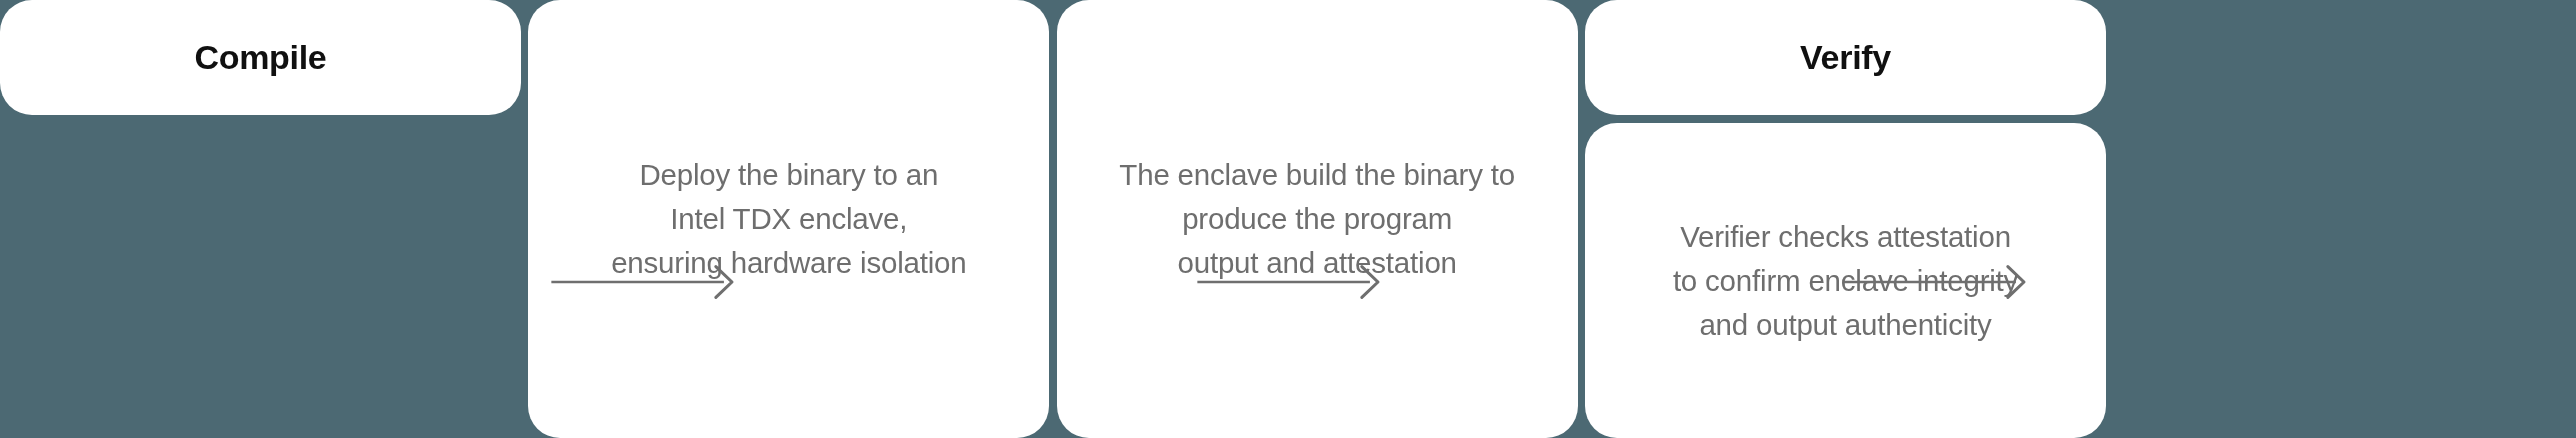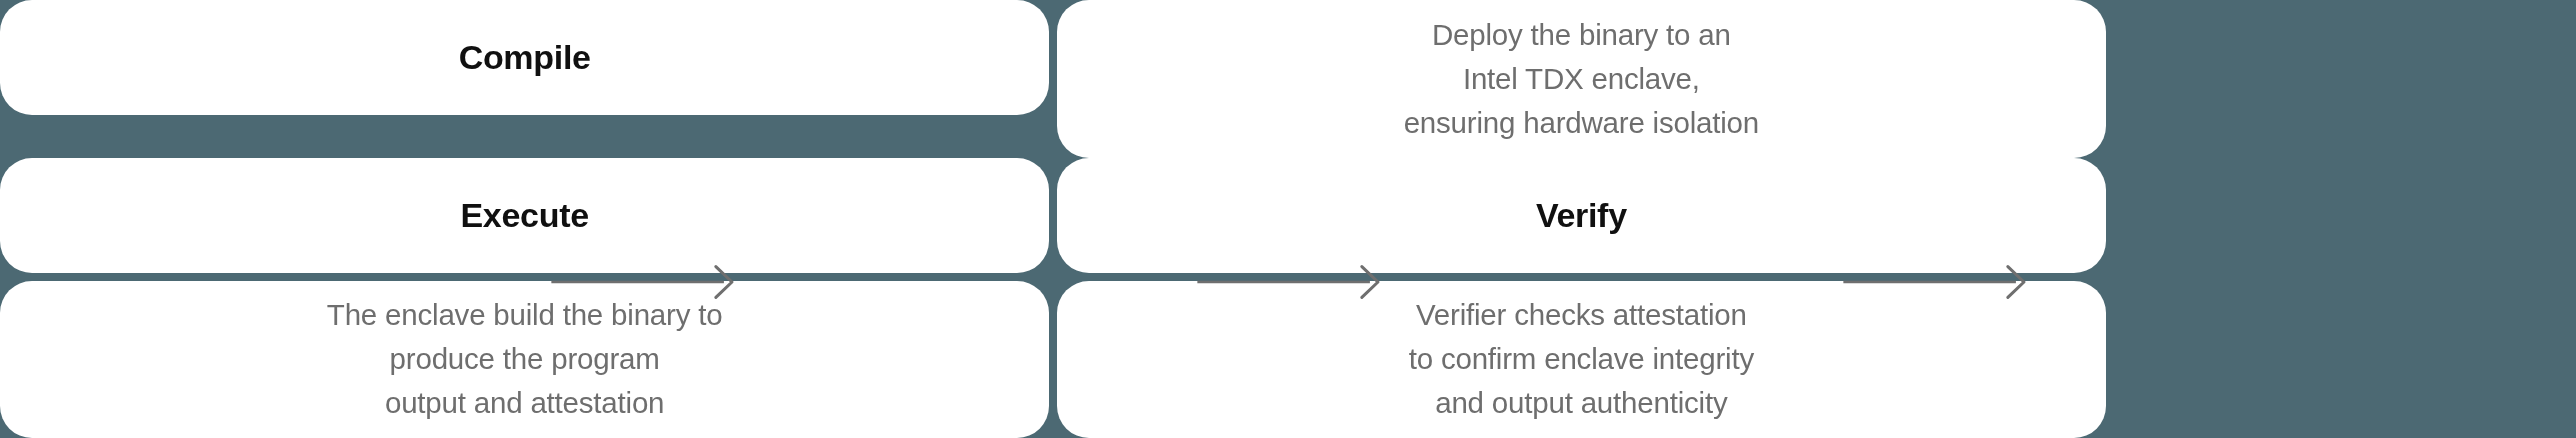--- a/index.html
+++ b/index.html
@@ -14,21 +14,21 @@
   body{
     background:var(--background);
     font-family:"Liberation Sans", sans-serif;
     position:relative;
     overflow:hidden;
   }
   .flow{
     position:absolute;
     inset:0;
     display:grid;
-    grid-template-columns:repeat(2,1fr);
+    grid-template-columns:repeat(4,1fr);
     column-gap:7.4px;
     width:2106px;
     height:438px;
   }
   .step-col{
     display:flex;
     flex-direction:column;
     row-gap:8px;
     height:100%;
   }
@@ -89,23 +89,20 @@
 
   <div class="step-col">
     <div class="card body-card">
       <div class="step-desc">Deploy the binary to an
 Intel TDX enclave,
 ensuring hardware isolation</div>
     </div>
   </div>
 
   <div class="step-col">
-    <div class="card header-card">
-      <div class="step-title">Execute</div>
-    </div>
     <div class="card body-card">
       <div class="step-desc">The enclave build the binary to
 produce the program
 output and attestation</div>
     </div>
   </div>
 
   <div class="step-col">
     <div class="card header-card">
       <div class="step-title">Verify</div>

